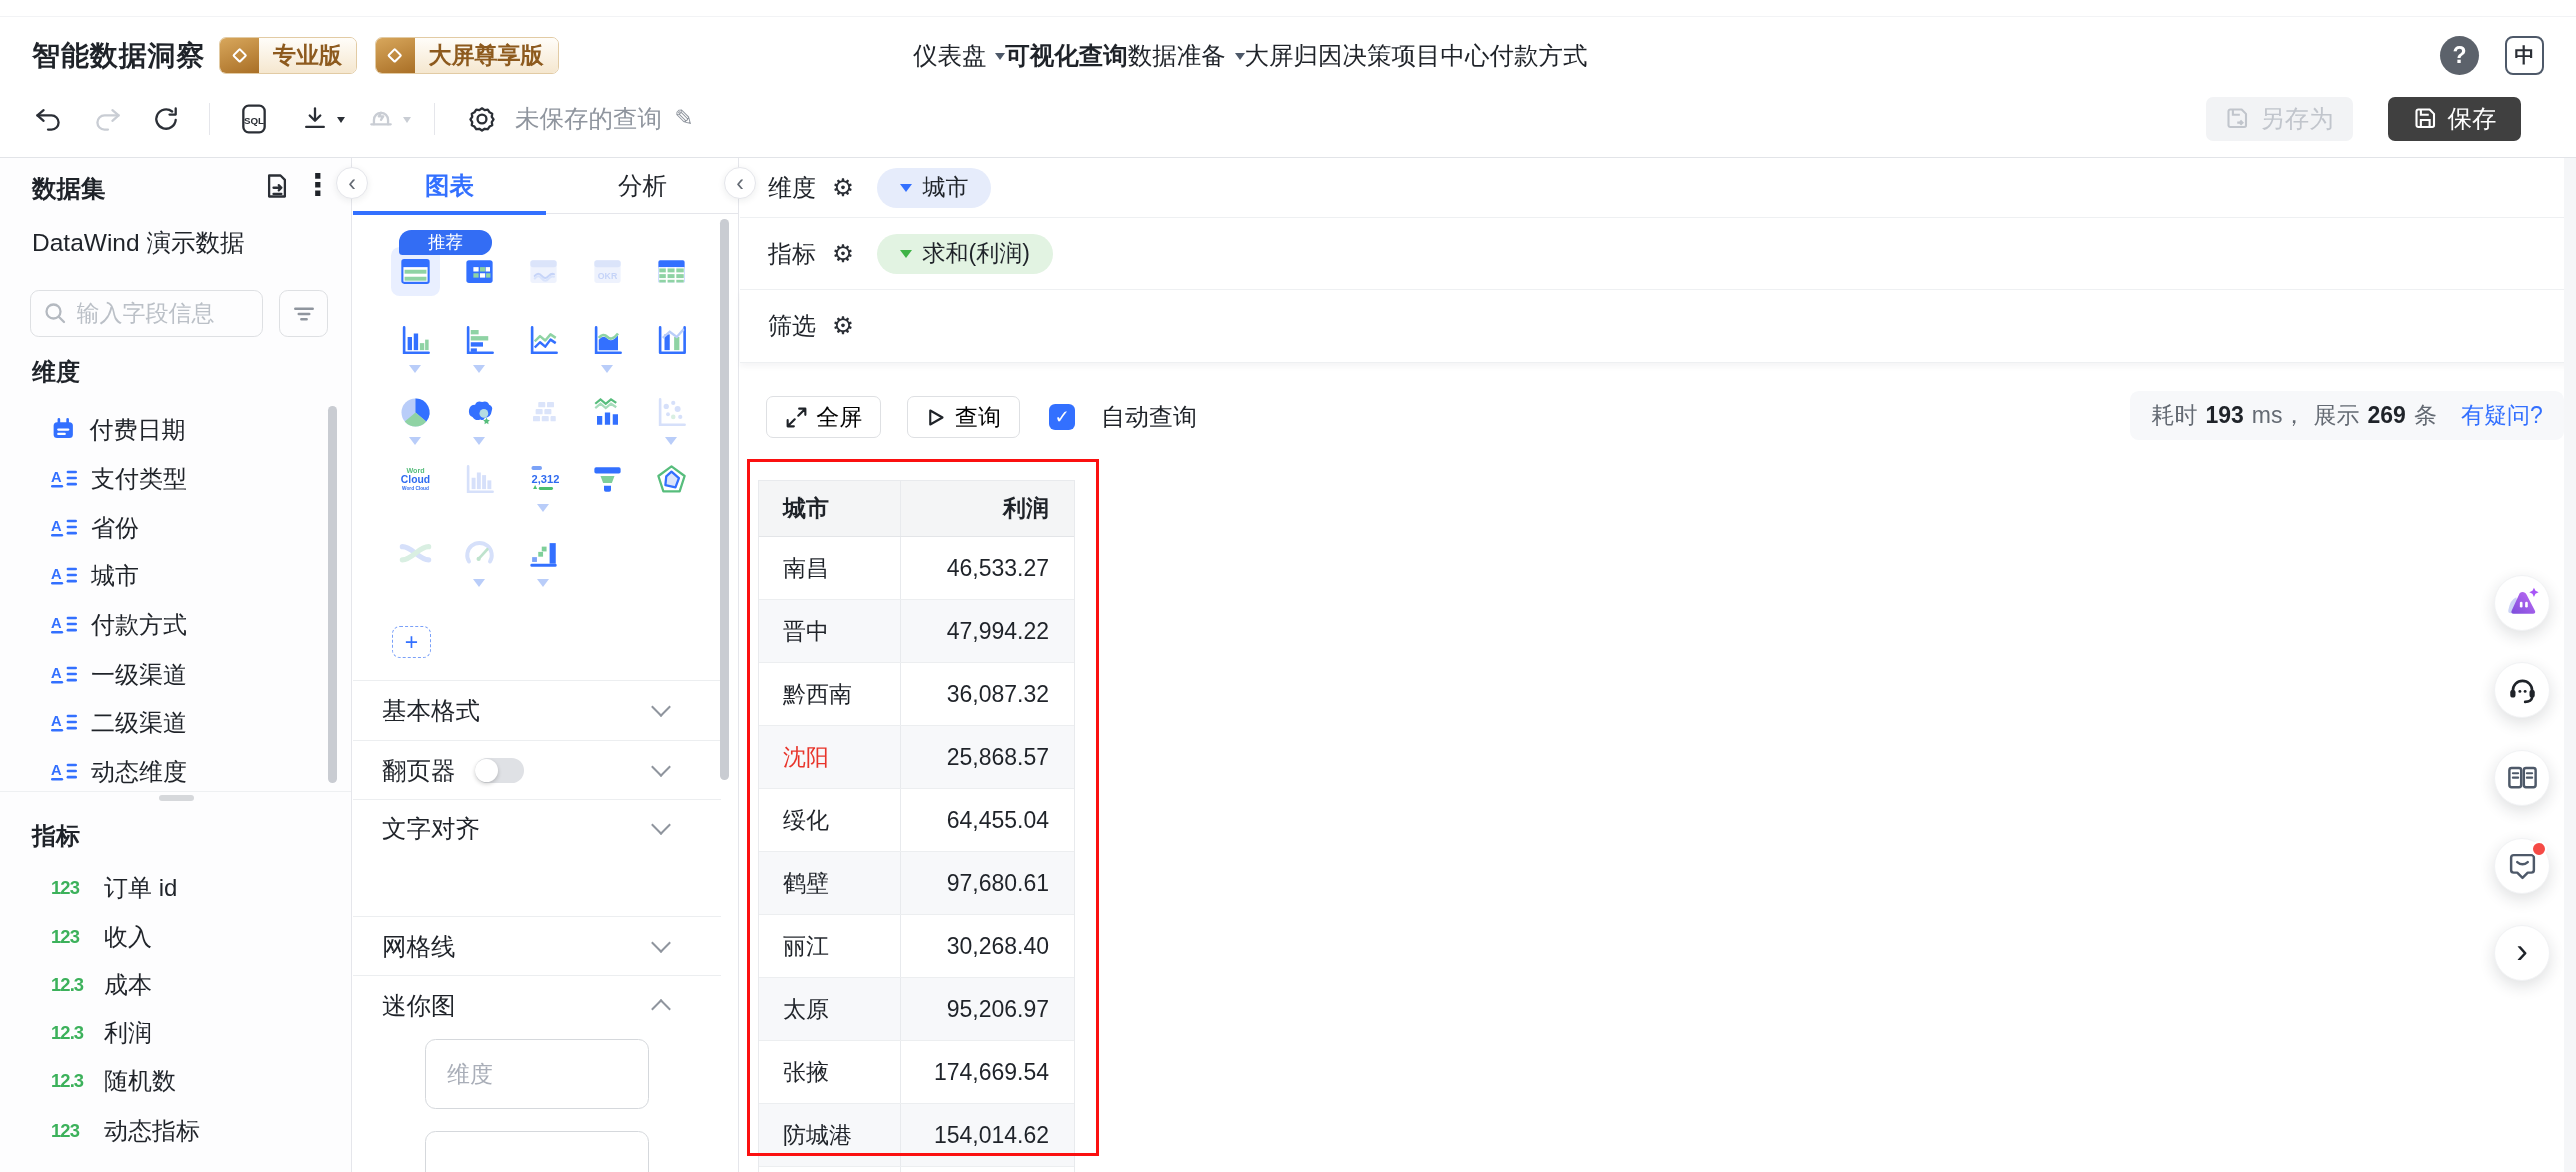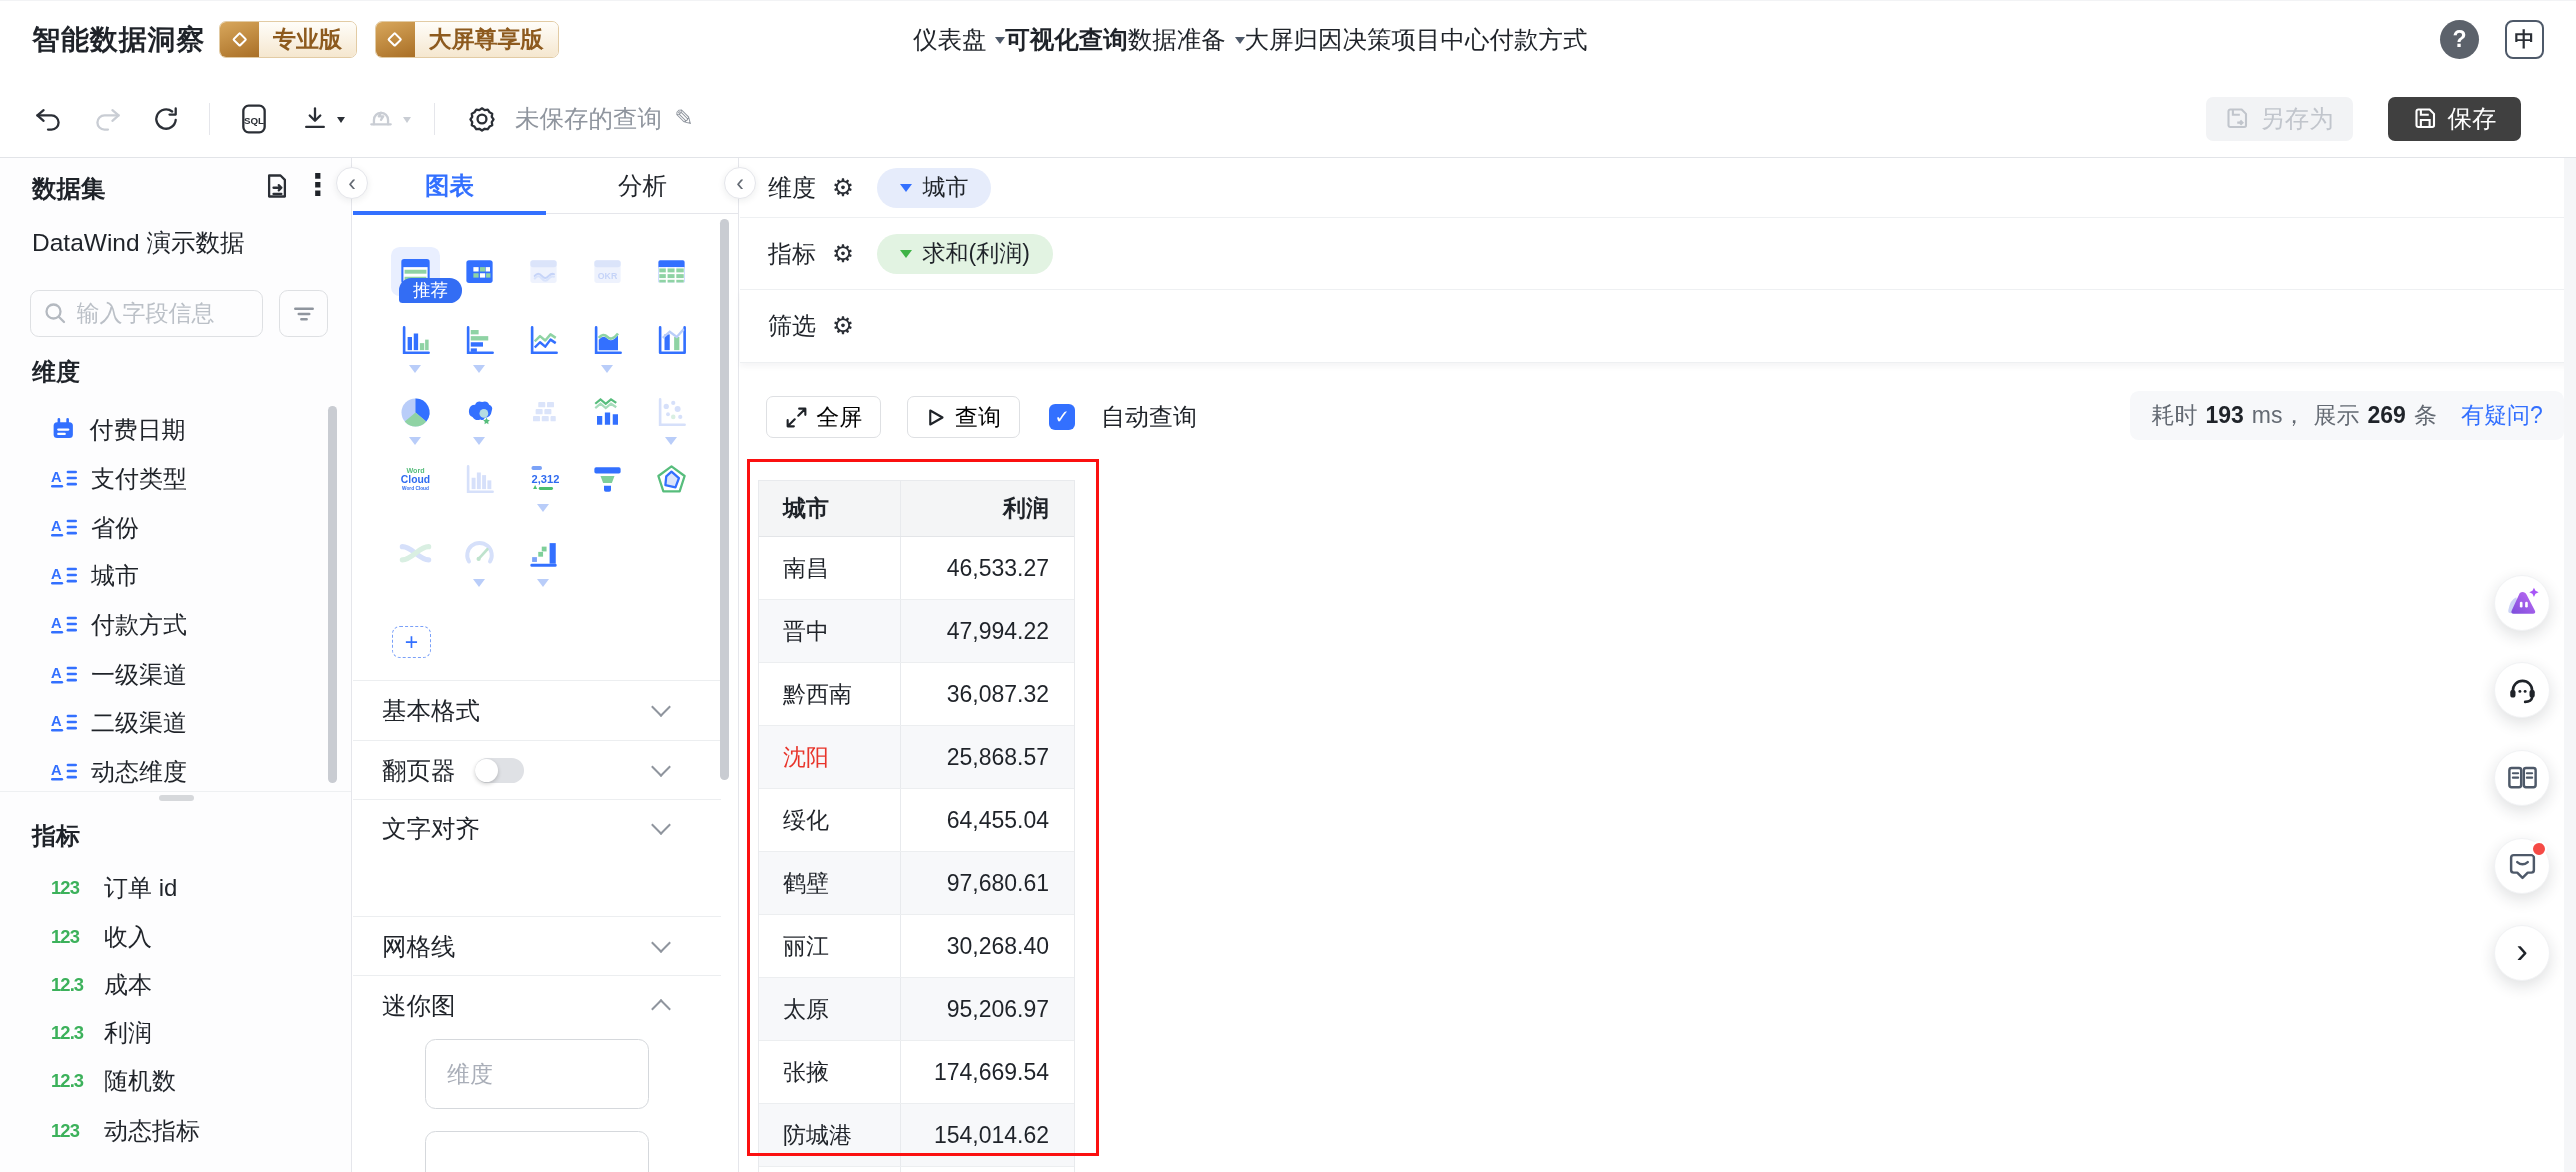--- a/index.html
+++ b/index.html
@@ -4,21 +4,21 @@
 <style>
   * { margin:0; padding:0; box-sizing:border-box; }
   html,body { width:2576px; height:1172px; overflow:hidden; background:#fff;
     font-family:"Liberation Sans","DejaVu Sans",sans-serif; color:#1f2329; }
   .abs { position:absolute; }
   svg { display:block; }
   .ic { stroke:#2b2f36; stroke-width:2.6; fill:none; stroke-linecap:round; stroke-linejoin:round; }
   .ic-dis { stroke:#c9cdd4; stroke-width:2.6; fill:none; stroke-linecap:round; stroke-linejoin:round; }
 
   
-  .topbar { position:absolute; left:0; top:0; right:0; height:90; background:#fff;
+  .topbar { position:absolute; left:0; top:16px; right:0; height:90; background:#fff;
     border-bottom:0.9px solid #f2f3f5; z-index:20; }
   .logo { position:absolute; left:32px; top:0; height:79px; display:flex; align-items:center;
     font-size:28px; font-weight:700; letter-spacing:0.9px; }
   .badges { position:absolute; left:219px; top:0; height:79px; display:flex; align-items:center; gap:17.5px; }
   .badge { display:flex; height:37px; border:0.9px solid #e2cba4; border-radius:7px; overflow:hidden; }
   .badge-ico { width:39px; background:linear-gradient(160deg,#d8a75c,#a96f26); display:flex;
     align-items:center; justify-content:center; }
   .diamond { width:11.4px; height:11.4px; border:2.6px solid #fff; transform:rotate(45deg); border-radius:1.8px; }
   .badge-label { padding:0 14px; display:flex; align-items:center; font-size:23px; font-weight:600;
     color:#8d5a1e; background:linear-gradient(180deg,#fffdf9,#f5e7cf); }
@@ -78,22 +78,22 @@
   .tabs { position:absolute; left:0; top:0; width:386px; height:56px; display:flex;
     border-bottom:0.9px solid #e5e6eb; font-size:24.5px; }
   .tab { width:50%; display:flex; align-items:center; justify-content:center; cursor:pointer; }
   .tab.active { color:#3370ff; font-weight:700; }
   .tab-underline { position:absolute; left:0; top:53px; width:193px; height:3.5px; background:#3370ff; }
   .ci-row { position:absolute; left:30px; display:flex; }
   .ci { width:64px; display:flex; flex-direction:column; align-items:center; cursor:pointer; }
   .ci-box { width:35px; height:35px; display:flex; align-items:center; justify-content:center; }
   .ci.sel .ci-box { width:49px; height:49px; background:#e9efff; border-radius:8.8px; margin-top:-7px; }
   .ci-caret { width:0; height:0; border:6.1px solid transparent; border-top:8px solid #b9cdf9; margin-top:7px; }
-  .rec-badge { position:absolute; left:46px; top:72px; height:24.5px; padding:0 14px; background:#336df4;
-    border-radius:12.3px 12.3px 12.3px 3.5px; color:#fff; font-size:17.5px; display:flex; align-items:center; z-index:5;margin-top:48px; }
+  .rec-badge { position:absolute; left:46px; top:72px; height:24.5px; padding:0 29px; background:#336df4;
+    border-radius:12.3px 12.3px 12.3px 3.5px; color:#fff; font-size:17.5px; display:flex; align-items:center; z-index:5; }
   .plus-btn { position:absolute; left:39px; top:468px; width:39px; height:32px; border:1.8px dashed #7aa0f8;
     border-radius:8px; color:#3370ff; font-size:23px; display:flex; align-items:center; justify-content:center; cursor:pointer; }
   .cp-sec { position:absolute; left:0; width:368px; border-top:0.9px solid #eceef0; display:flex;
     align-items:center; padding-left:29px; font-size:24.5px; cursor:pointer; }
   .chev { width:14px; height:14px; border-right:2.6px solid #8f959e; border-bottom:2.6px solid #8f959e;
     transform:rotate(45deg); position:absolute; right:53px; top:50%; margin-top:-10.5px; }
   .chev.up { transform:rotate(-135deg); margin-top:-3.5px; }
   .switch { width:49px; height:24.5px; border-radius:12.3px; background:#dfe1e5; margin-left:19px; position:relative; cursor:pointer; }
   .switch .knob { position:absolute; left:0.9px; top:0.9px; width:23px; height:23px; border-radius:50%;
     background:#fff; box-shadow:0 1.8px 4.4px rgba(0,0,0,.2); }

